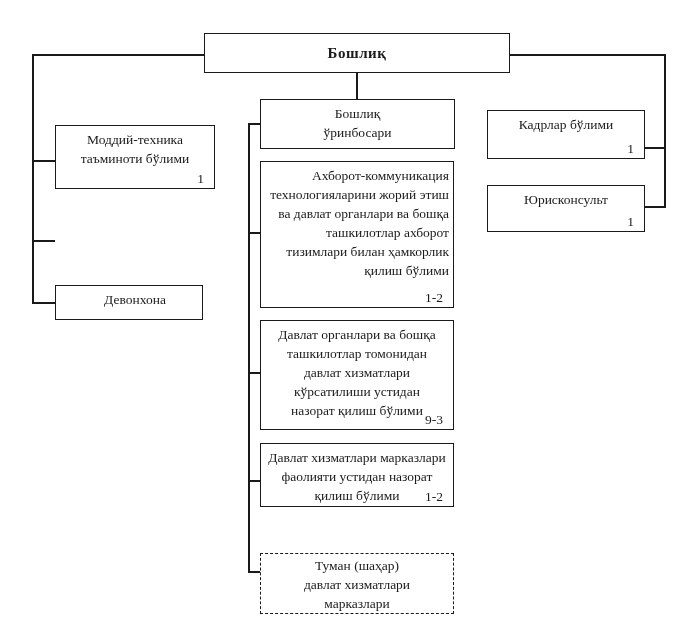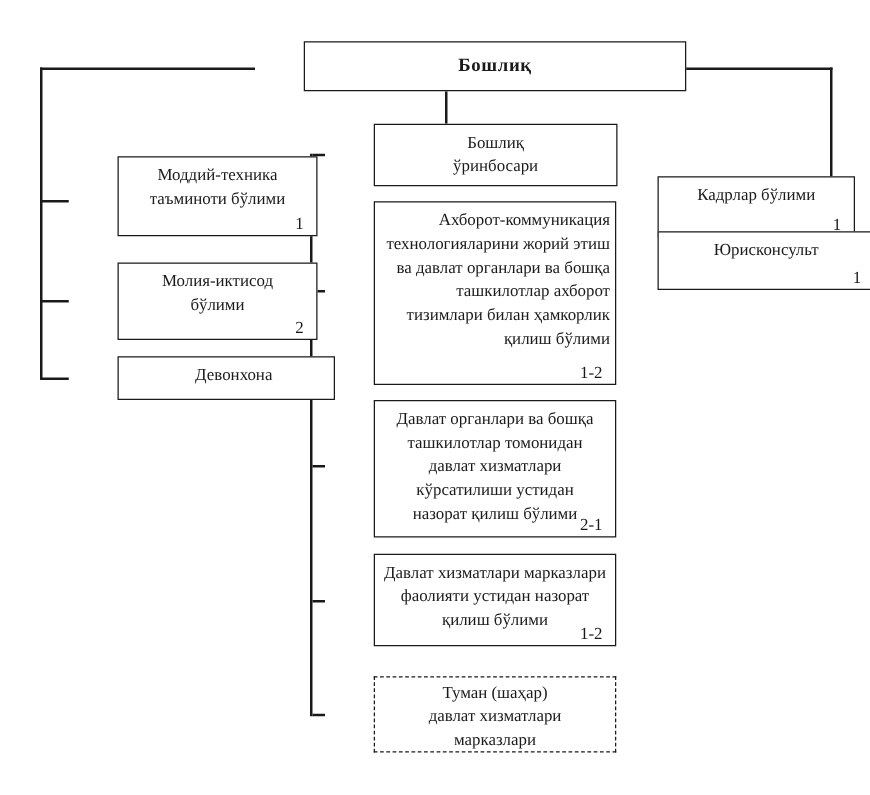--- a/index.html
+++ b/index.html
@@ -16,49 +16,48 @@
     font-family: "Liberation Serif", "DejaVu Serif", serif;
     color: #1a1a1a;
     overflow: hidden;
   }
   .node {
     position: absolute;
     border: 1.5px solid #1a1a1a;
     background: #ffffff;
     box-sizing: border-box;
     text-align: center;
-    margin-left: 39px;
   }
   .node .lbl {
     display: block;
     white-space: pre-line;
     font-size: 13.5px;
     line-height: 19px;
     padding: 4px 4px 0 4px;
   }
   .node .cnt {
     position: absolute;
     right: 10px;
     bottom: 1px;
     font-size: 13.5px;
     line-height: 17px;
   }
   .n-boss   { left: 204px; top: 33px;  width: 306px; height: 40px; }
   .n-boss .lbl { font-weight: bold; font-size: 15px; letter-spacing: 0.5px; padding-top: 10px; }
   .n-deputy { left: 260px; top: 99px;  width: 195px; height: 50px; }
   .n-c1     { left: 260px; top: 161px; width: 194px; height: 147px; text-align: right; }
   .n-c2     { left: 260px; top: 320px; width: 194px; height: 110px; text-align: center; }
-  .n-c3     { left: 260px; top: 443px; width: 194px; height: 74px; }
-  .n-dashed { left: 260px; top: 541px; width: 194px; height: 61px; border: 1.5px dashed #1a1a1a; }
+  .n-c3     { left: 260px; top: 443px; width: 194px; height: 64px; }
+  .n-dashed { left: 260px; top: 553px; width: 194px; height: 61px; border: 1.5px dashed #1a1a1a; }
   .n-dashed .lbl { padding-top: 2px; }
   .n-l1     { left: 55px;  top: 125px; width: 160px; height: 64px; }
   .n-l2     { left: 55px;  top: 210px; width: 160px; height: 62px; }
-  .n-l3     { left: 55px;  top: 285px; width: 174px; height: 35px; padding-left: 12px; }
-  .n-r1     { left: 487px; top: 141px; width: 158px; height: 49px; }
-  .n-r2     { left: 487px; top: 185px; width: 174px; height: 47px; }
+  .n-l3     { left: 55px;  top: 285px; width: 148px; height: 35px; padding-left: 12px; }
+  .n-r1     { left: 487px; top: 110px; width: 158px; height: 49px; }
+  .n-r2     { left: 487px; top: 185px; width: 158px; height: 47px; }
   .line {
     position: absolute;
     background: #1a1a1a;
   }
   .ln-left-h     { left: 32px;  top: 54px;  width: 172px; height: 2px; }
   .ln-left-v     { left: 32px;  top: 54px;  width: 2px;   height: 250px; }
   .ln-left-s1    { left: 32px;  top: 160px; width: 23px;  height: 2px; }
   .ln-left-s2    { left: 32px;  top: 240px; width: 23px;  height: 2px; }
   .ln-left-s3    { left: 32px;  top: 302px; width: 23px;  height: 2px; }
   .ln-right-h    { left: 510px; top: 54px;  width: 156px; height: 2px; }
@@ -113,21 +112,21 @@
 қилиш бўлими</span>
     <span class="cnt">1-2</span>
   </div>
 
   <div class="node n-c2">
     <span class="lbl">Давлат органлари ва бошқа
 ташкилотлар томонидан
 давлат хизматлари
 кўрсатилиши устидан
 назорат қилиш бўлими</span>
-    <span class="cnt">2-1</span>
+    <span class="cnt">9-3</span>
   </div>
 
   <div class="node n-c3">
     <span class="lbl">Давлат хизматлари марказлари
 фаолияти устидан назорат
 қилиш бўлими</span>
     <span class="cnt">1-2</span>
   </div>
 
   <div class="node n-dashed">
@@ -135,25 +134,20 @@
 давлат хизматлари
 марказлари</span>
   </div>
 
   <div class="node n-l1">
     <span class="lbl">Моддий-техника
 таъминоти бўлими</span>
     <span class="cnt">1</span>
   </div>
 
-  <div class="node n-l2">
-    <span class="lbl">Молия-иктисод
-бўлими</span>
-    <span class="cnt">2</span>
-  </div>
 
   <div class="node n-l3">
     <span class="lbl">Девонхона</span>
   </div>
 
   <div class="node n-r1">
     <span class="lbl">Кадрлар бўлими</span>
     <span class="cnt">1</span>
   </div>
 

